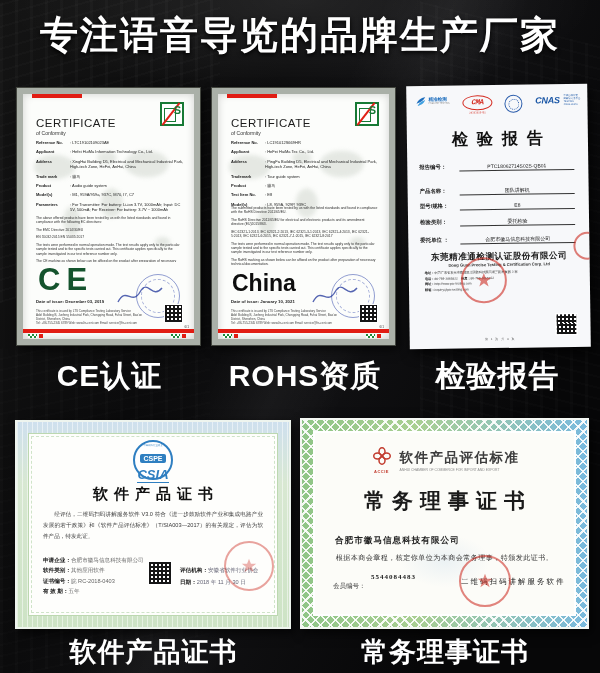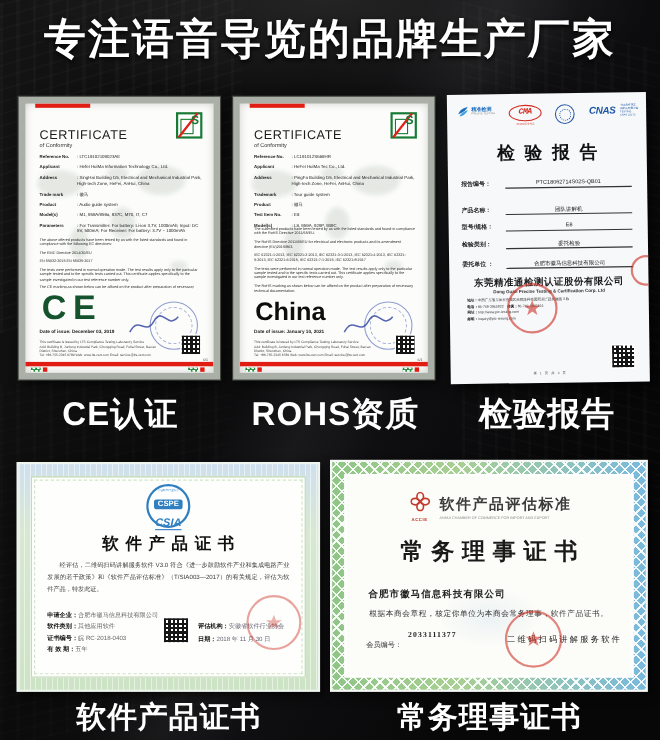--- a/index.html
+++ b/index.html
@@ -96,21 +96,21 @@
   
   .soft{padding:2px;background:#eef4ee;box-shadow:3px 4px 10px rgba(0,0,0,.7);}
   .softband{width:100%;height:100%;padding:11px;box-sizing:border-box;background:
       repeating-linear-gradient(90deg, rgba(255,255,255,.5) 0 1px, transparent 1px 5px),
       linear-gradient(180deg,#cfe0ee 0%,#d8e8d2 30%,#cde3c5 100%);}
   .softin{position:relative;width:100%;height:100%;background:#fefefc;box-shadow:0 0 0 1px #bcd8b0 inset;}
   .softin::after{content:"";position:absolute;inset:3px;border:1px dashed #cfe4c8;pointer-events:none;}
   .cspe{position:absolute;left:50%;top:7px;transform:translateX(-50%);width:36px;height:36px;border-radius:50%;border:2px solid #2f7fc1;text-align:center;background:#fff;}
   .cspearc{font-size:2.4px;color:#2f7fc1;margin-top:2px;white-space:nowrap;}
   .cspebox{display:inline-block;background:#2f7fc1;color:#fff;font-weight:700;font-size:7px;padding:1px 3px;border-radius:2px;margin-top:1px;}
-  .csia{font-size:10px;font-weight:700;font-style:italic;color:#2f7fc1;border-bottom:1px solid #2f7fc1;display:inline-block;line-height:1.1;}
+  .csia{font-size:13px;font-weight:700;font-style:italic;color:#2f7fc1;border-bottom:1px solid #2f7fc1;display:inline-block;line-height:1.1;}
   .stitle{position:absolute;left:0;right:0;top:52px;text-align:center;font-size:15px;font-weight:700;letter-spacing:6px;color:#111;text-indent:6px;}
   .sbody{position:absolute;left:15px;right:15px;top:76px;font-size:5.6px;line-height:1.95;color:#3a3a3a;text-align:justify;text-indent:2em;}
   .sfields{position:absolute;left:15px;top:122px;font-size:5.6px;line-height:1.85;color:#666;}
   .sfields b{color:#111;font-weight:700;}
   .qr3{position:absolute;left:120px;top:128px;width:22px;height:22px;}
   .sright{position:absolute;left:152px;top:132px;font-size:5.6px;line-height:2.1;color:#667;}
   .sright b{color:#111;}
   .sseal{position:absolute;right:4px;top:108px;width:46px;height:46px;opacity:.6;}
   
   .memb{padding:2px;background:#f4f7f3;box-shadow:3px 4px 10px rgba(0,0,0,.7);}
@@ -406,22 +406,22 @@
             </svg>
             <div class="accietxt">ACCIE</div>
           </div>
           <div class="morg">
             <div class="cn">软件产品评估标准</div>
             <div class="en">ANHUI CHAMBER OF COMMERCE FOR IMPORT AND EXPORT</div>
           </div>
         </div>
         <div class="mtitle">常务理事证书</div>
         <div class="mcomp">合肥市徽马信息科技有限公司</div>
-        <div class="mbody">根据本商会章程，核定你单位为本商会常务理事，软件产品证书。</div>
-        <div class="mno">2033111377</div>
+        <div class="mbody">根据本商会章程，核定你单位为本商会常务理事，特颁发此证书。</div>
+        <div class="mno">5544084483</div>
         <div class="mnolab">会员编号：</div>
         <div class="mdate">二维码扫码讲解服务软件</div>
         <div class="sealr mseal">
           <svg width="16" height="16" viewBox="0 0 20 20">
             <polygon points="10,1 12.4,7.2 19,7.2 13.7,11.2 15.8,17.8 10,13.8 4.2,17.8 6.3,11.2 1,7.2 7.6,7.2" fill="rgba(205,45,35,.7)"></polygon>
           </svg>
         </div>
       </div>
     </div>
   </div>

